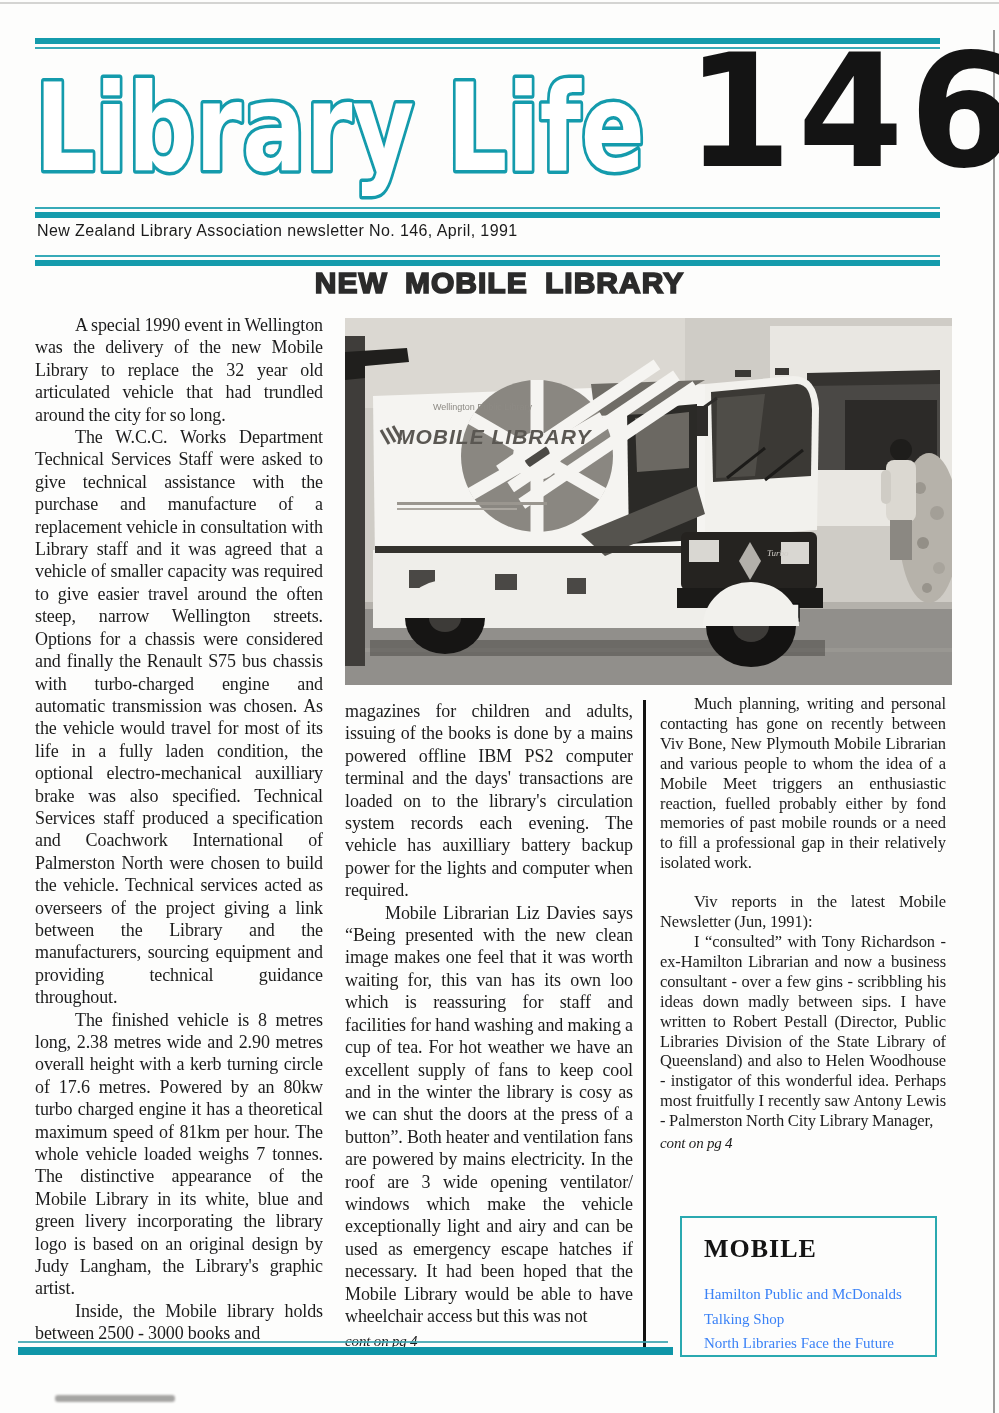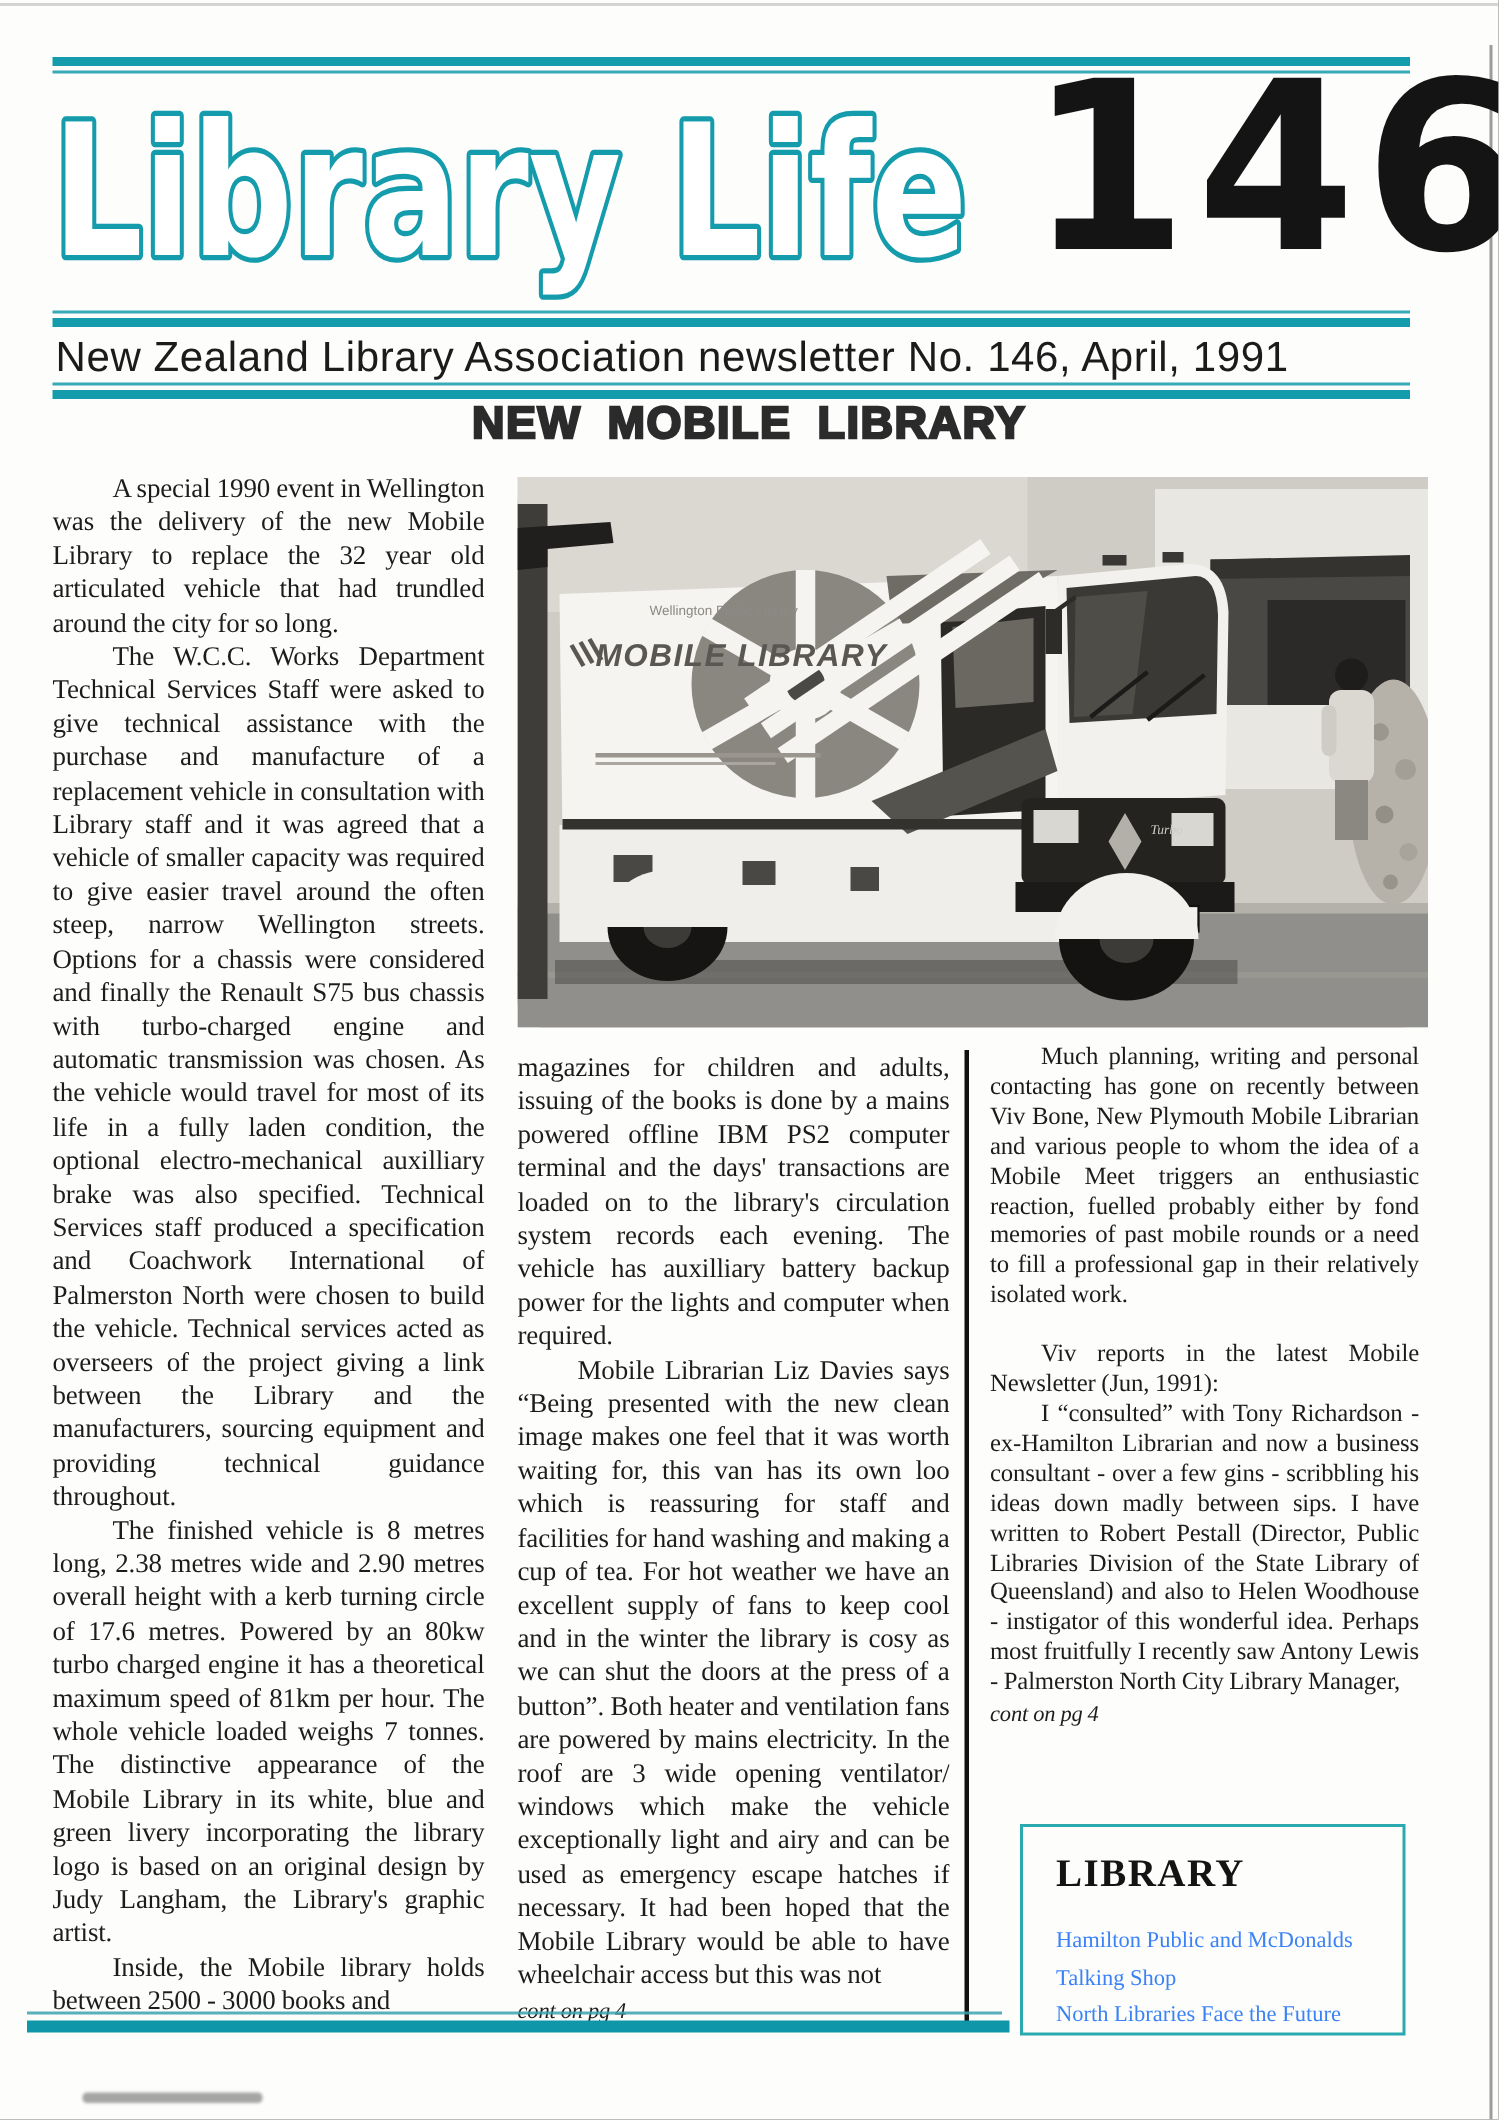--- a/index.html
+++ b/index.html
@@ -22,21 +22,21 @@
   
   .masthead-svg{position:absolute;left:30px;top:50px;}
   .issue-number{
     position:absolute;left:686px;top:30px;width:260px;
     font-family:"DejaVu Sans", sans-serif;font-weight:bold;
     font-size:152px;line-height:160px;letter-spacing:6px;color:#141414;
     transform:scaleY(1.03);transform-origin:top left;
   }
   .subtitle{
     position:absolute;left:37px;top:222px;width:920px;
-    font-family:"Liberation Sans", sans-serif;font-size:28px;color:#1b1b1b;
+    font-family:"Liberation Sans", sans-serif;font-size:16px;color:#1b1b1b;
     letter-spacing:.4px;
   }
 
   
   .headline{
     position:absolute;left:0;top:266px;width:999px;text-align:center;
     font-family:"Liberation Sans", sans-serif;font-weight:bold;
     font-size:30px;letter-spacing:1px;word-spacing:8px;color:#2b2b2b;
     -webkit-text-stroke:1.7px #2b2b2b;
   }
@@ -245,21 +245,21 @@
   <div class="col" id="col3">
     <div class="body-text">
       <p class="indent">Much planning, writing and personal contacting has gone on recently between Viv Bone, New Plymouth Mobile Librarian and various people to whom the idea of a Mobile Meet triggers an enthusiastic reaction, fuelled probably either by fond memories of past mobile rounds or a need to fill a professional gap in their relatively isolated work.</p>
       <p class="indent space-before">Viv reports in the latest Mobile Newsletter (Jun, 1991):</p>
       <p class="indent">I “consulted” with Tony Richardson - ex-Hamilton Librarian and now a business consultant - over a few gins - scribbling his ideas down madly between sips. I have written to Robert Pestall (Director, Public Libraries Division of the State Library of Queensland) and also to Helen Woodhouse - instigator of this wonderful idea. Perhaps most fruitfully I recently saw Antony Lewis - Palmerston North City Library Manager,</p>
       <div class="cont">cont on pg 4</div>
     </div>
   </div>
 
   <div class="inside-box">
-    <div class="inside-title">LIBRARY</div>
+    <div class="inside-title">MOBILE</div>
     <div class="inside-item">Hamilton Public and McDonalds</div>
     <div class="inside-item">Talking Shop</div>
     <div class="inside-item">North Libraries Face the Future</div>
   </div>
 
   <div class="bottom-rules">
     <div class="rule thin"></div>
     <div class="rule thick"></div>
   </div>
 

